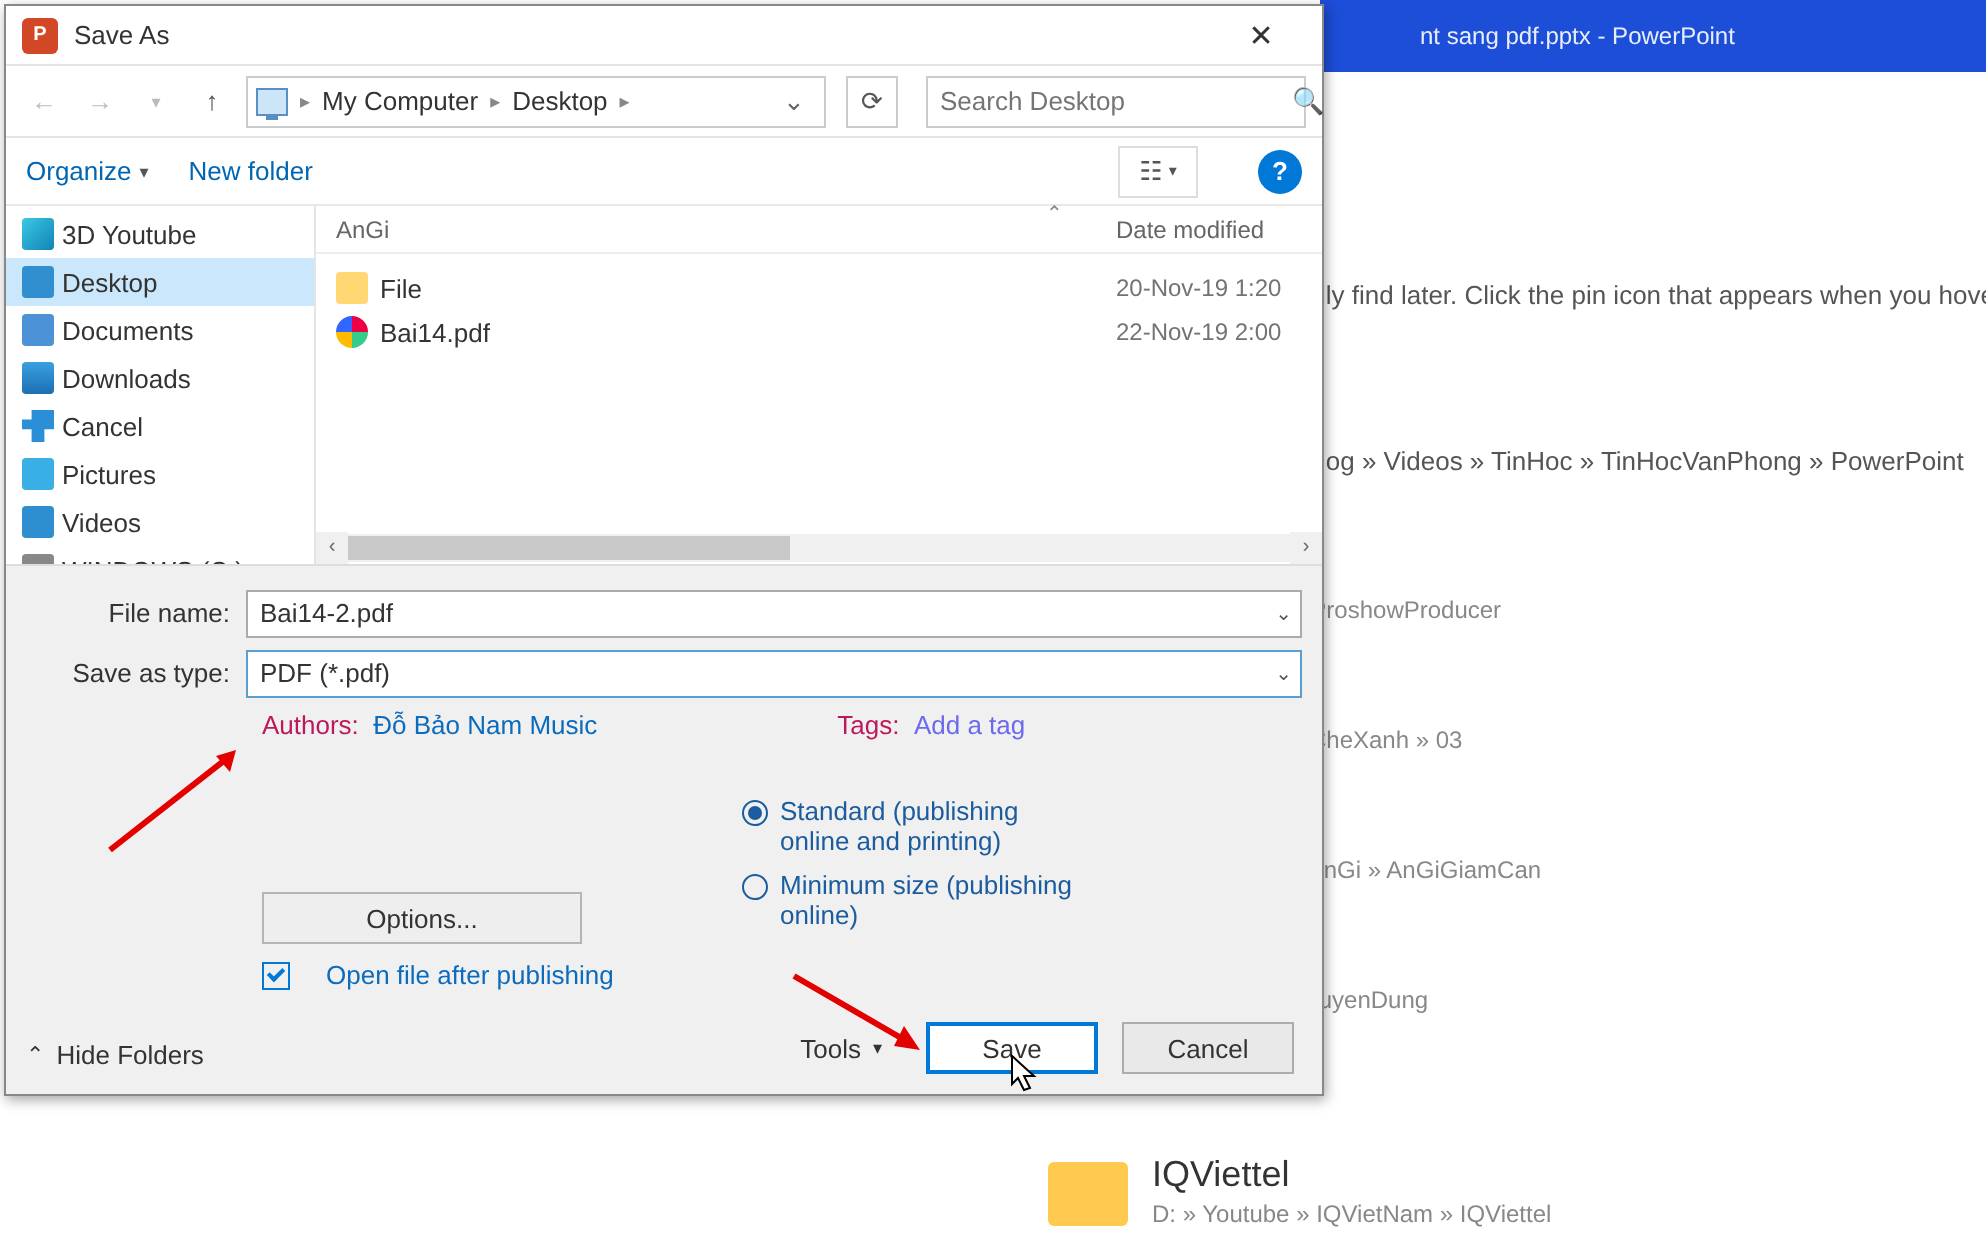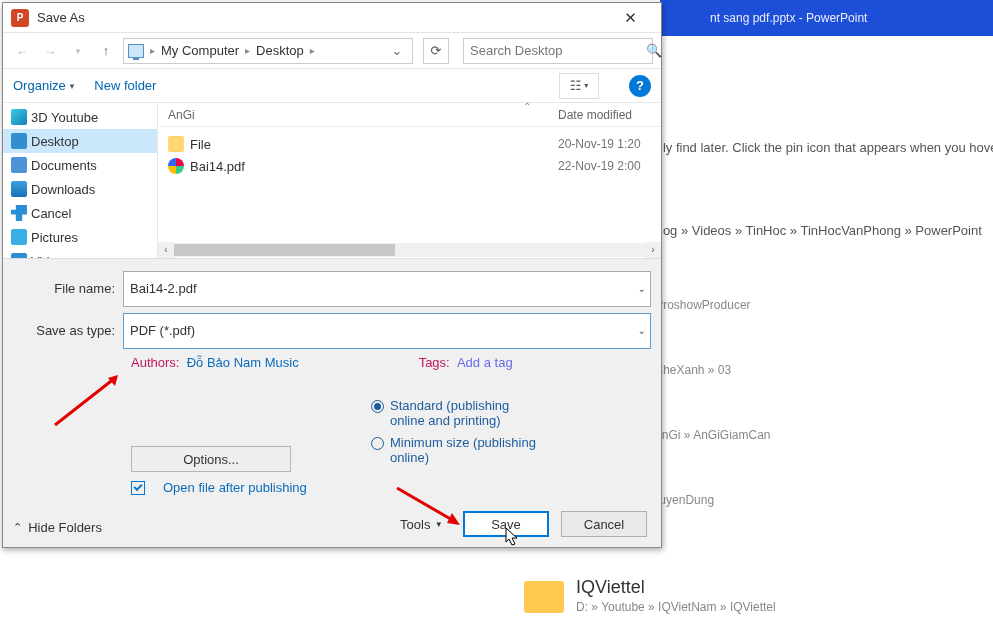--- a/index.html
+++ b/index.html
@@ -53,21 +53,21 @@
     .fi{ width:16px; height:16px; display:inline-block; }
     .fi-folder{ background:#ffd873; border-radius:2px; }
     .fi-pdf{ background:conic-gradient(#e04 0 90deg,#3c8 0 180deg,#fb0 0 270deg,#36f 0); border-radius:50%; }
     .hscroll{ position:absolute; bottom:0; left:0; right:0; height:16px; display:flex; align-items:center; }
     .hs-arrow{ width:16px; height:16px; background:#f0f0f0; display:flex; align-items:center; justify-content:center; color:#666; font-size:10px; }
     .hs-track{ flex:1; height:14px; background:#f0f0f0; position:relative; }
     .hs-thumb{ position:absolute; left:0; width:47%; top:1px; bottom:1px; background:#c8c8c8; }
     .bottom-panel{ background:#f0f0f0; padding:12px 10px 10px; }
     .form-row{ display:flex; align-items:center; margin-bottom:6px; }
     .form-row label{ width:110px; text-align:right; padding-right:8px; color:#333; }
-    .combo{ flex:1; height:36px; border:1px solid #aaa; background:#fff; display:flex; align-items:center; padding:0 6px; position:relative; }
+    .combo{ flex:1; height:24px; border:1px solid #aaa; background:#fff; display:flex; align-items:center; padding:0 6px; position:relative; }
     .combo.hl{ border-color:#5a9fd4; }
     .combo .drop{ position:absolute; right:4px; color:#555; font-size:10px; }
     .meta-row{ display:flex; padding-left:118px; gap:120px; margin-top:4px; }
     .meta-row .mlabel{ color:#be185d; }
     .meta-row .author{ color:#0b6bbd; }
     .meta-row .addtag{ color:#6a6aee; }
     .opts-row{ display:flex; padding-left:118px; margin-top:28px; align-items:flex-end; gap:80px; }
     .options-btn{ width:160px; height:26px; border:1px solid #b5b5b5; background:#eee; display:flex; align-items:center; justify-content:center; color:#333; }
     .chk-row{ display:flex; align-items:center; gap:18px; margin-top:8px; padding-left:118px; }
     .chk{ width:14px; height:14px; border:1px solid #0078d7; display:flex; align-items:center; justify-content:center; }

